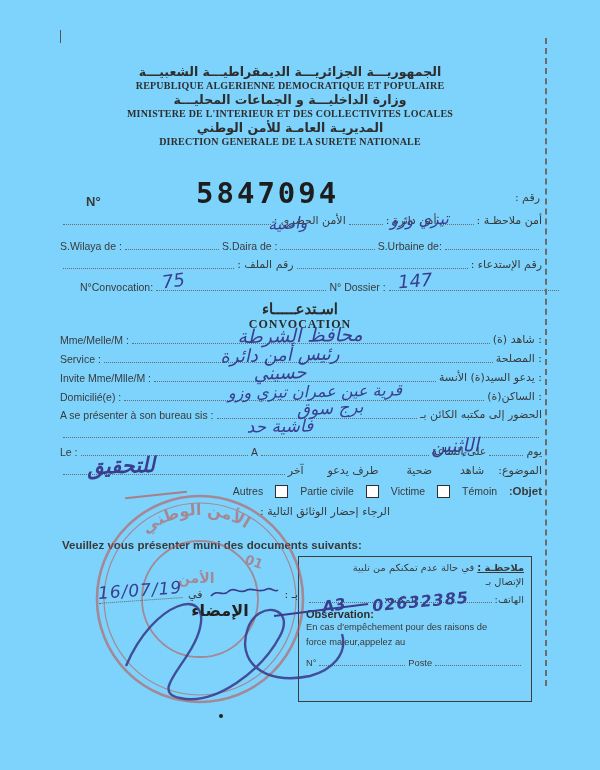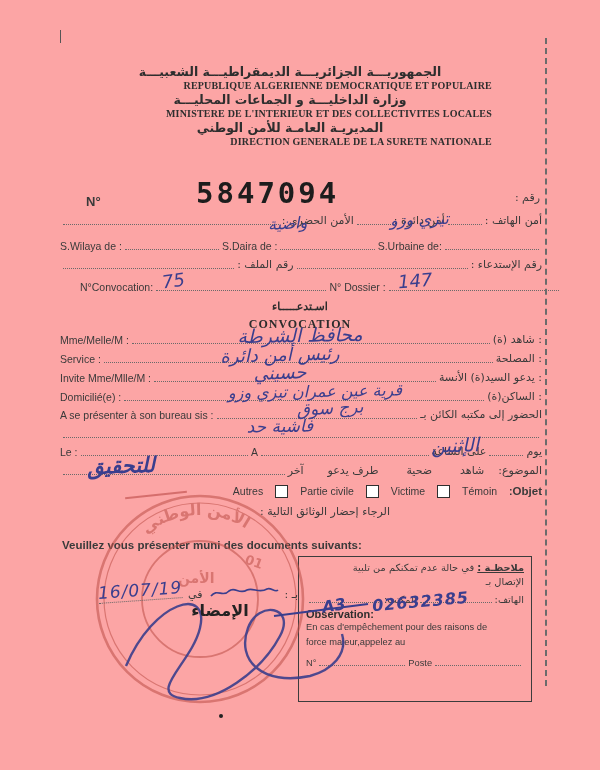--- a/index.html
+++ b/index.html
@@ -1,34 +1,34 @@
 <!DOCTYPE html>
 <html><head>
 <meta charset="utf-8">
 <style>
   html,body{margin:0;padding:0;background:#f4f4f2;}
-  .page{position:relative;width:600px;height:770px;background:#fca5a5;overflow:hidden;
+  .page{position:relative;width:600px;height:770px;background:#7dd3fc;overflow:hidden;
         font-family:"Liberation Sans",sans-serif;color:#333;}
   .abs{position:absolute;}
   .row{position:absolute;display:flex;align-items:flex-end;}
   .rtl{direction:rtl;}
   .frl{font-family:"Liberation Sans",sans-serif;font-size:10.5px;color:#3a3a3a;white-space:nowrap;}
   .arl{font-family:"DejaVu Sans",sans-serif;font-size:11px;color:#3a3a3a;white-space:nowrap;}
   .dots{flex:1;min-width:10px;margin:0 3px 2px;border-bottom:1.6px dotted #6a6a6a;height:9px;}
   .dots.short{flex:0 0 34px;}
   .hw{position:absolute;font-family:"DejaVu Sans",sans-serif;font-style:italic;
       color:#3a3e8e;white-space:nowrap;pointer-events:none;z-index:6;}
   .cbx{width:11px;height:11px;border:1.6px solid #2f2f2f;display:inline-block;
        margin:0 6px -1px;background:#fff;}
   .hdr{left:88px;top:64px;width:404px;text-align:center;line-height:1.25;}
   .hdr .ar{font-family:"DejaVu Sans",sans-serif;font-size:12.5px;font-weight:bold;color:#2e2e2e;}
-  .hdr .fr{font-family:"Liberation Serif",serif;font-size:10px;font-weight:bold;color:#2e2e2e;letter-spacing:.2px;text-align:right;}
+  .hdr .fr{font-family:"Liberation Serif",serif;font-size:10px;font-weight:bold;color:#2e2e2e;letter-spacing:.2px;}
   .serial{font-family:"DejaVu Sans Mono",monospace;font-weight:bold;font-size:29px;
           letter-spacing:3px;color:#1d1d1d;}
-  .titleAr{font-family:Liberation Sans, sans-serif;font-weight:bold;font-size:11px;letter-spacing:4px;color:#2c2c2c;}
+  .titleAr{font-family:Liberation Sans, sans-serif;font-weight:bold;font-size:15px;letter-spacing:4px;color:#2c2c2c;}
   .titleFr{font-family:"Liberation Serif",serif;font-weight:bold;font-size:12px;letter-spacing:1px;color:#2c2c2c;}
   .box{position:absolute;left:298px;top:556px;width:234px;height:146px;border:1.5px solid #3c3c3c;
        padding:4px 7px;box-sizing:border-box;background:transparent;}
   .box .arline{direction:rtl;font-family:"DejaVu Sans",sans-serif;font-size:9.8px;color:#3a3a3a;
        text-align:right;line-height:14px;white-space:nowrap;}
   .box .obst{font-weight:bold;font-size:11px;color:#2e2e2e;margin-top:3px;}
   .box .obsl{font-size:9.3px;color:#3a3a3a;line-height:15px;}
   .perf{position:absolute;left:545px;top:38px;height:648px;border-left:2px dashed #6b6b6b;}
   .stampWrap{position:absolute;left:92px;top:491px;width:216px;height:216px;opacity:.58;z-index:5;pointer-events:none;}
   .sig{position:absolute;left:110px;top:572px;width:262px;height:152px;z-index:7;pointer-events:none;}
@@ -55,21 +55,21 @@
     <div class="fr">MINISTERE DE L'INTERIEUR ET DES  COLLECTIVITES LOCALES</div>
     <div class="ar">المديريـة العامـة للأمن الوطني</div>
     <div class="fr">DIRECTION GENERALE DE LA SURETE NATIONALE</div>
   </div>
 
   <div class="abs serial" style="left:196px;top:176px;">5847094</div>
   <div class="abs frl" style="left:86px;top:194px;font-weight:bold;font-size:13px;">N°</div>
   <div class="abs arl rtl" style="left:440px;top:191px;width:100px;">رقم :</div>
 
   <div class="row rtl" style="left:60px;top:214px;width:482px;">
-    <span class="arl">أمن الهاتف :</span>
+    <span class="arl">أمن ملاحظـة :</span>
     <span class="dots short"></span>
     <span class="arl">أمن دائرة :</span>
     <span class="dots short"></span>
     <span class="arl">الأمن الحضري :</span>
     <span class="dots"></span>
   </div>
   <span class="hw" style="left:390px;top:210px;font-size:16px;transform:rotate(-2deg);">تيزي وزو</span>
   <span class="hw" style="left:268px;top:214px;font-size:16px;transform:rotate(-3deg);">واضية</span>
 
   <div class="row" style="left:60px;top:240px;width:482px;">

